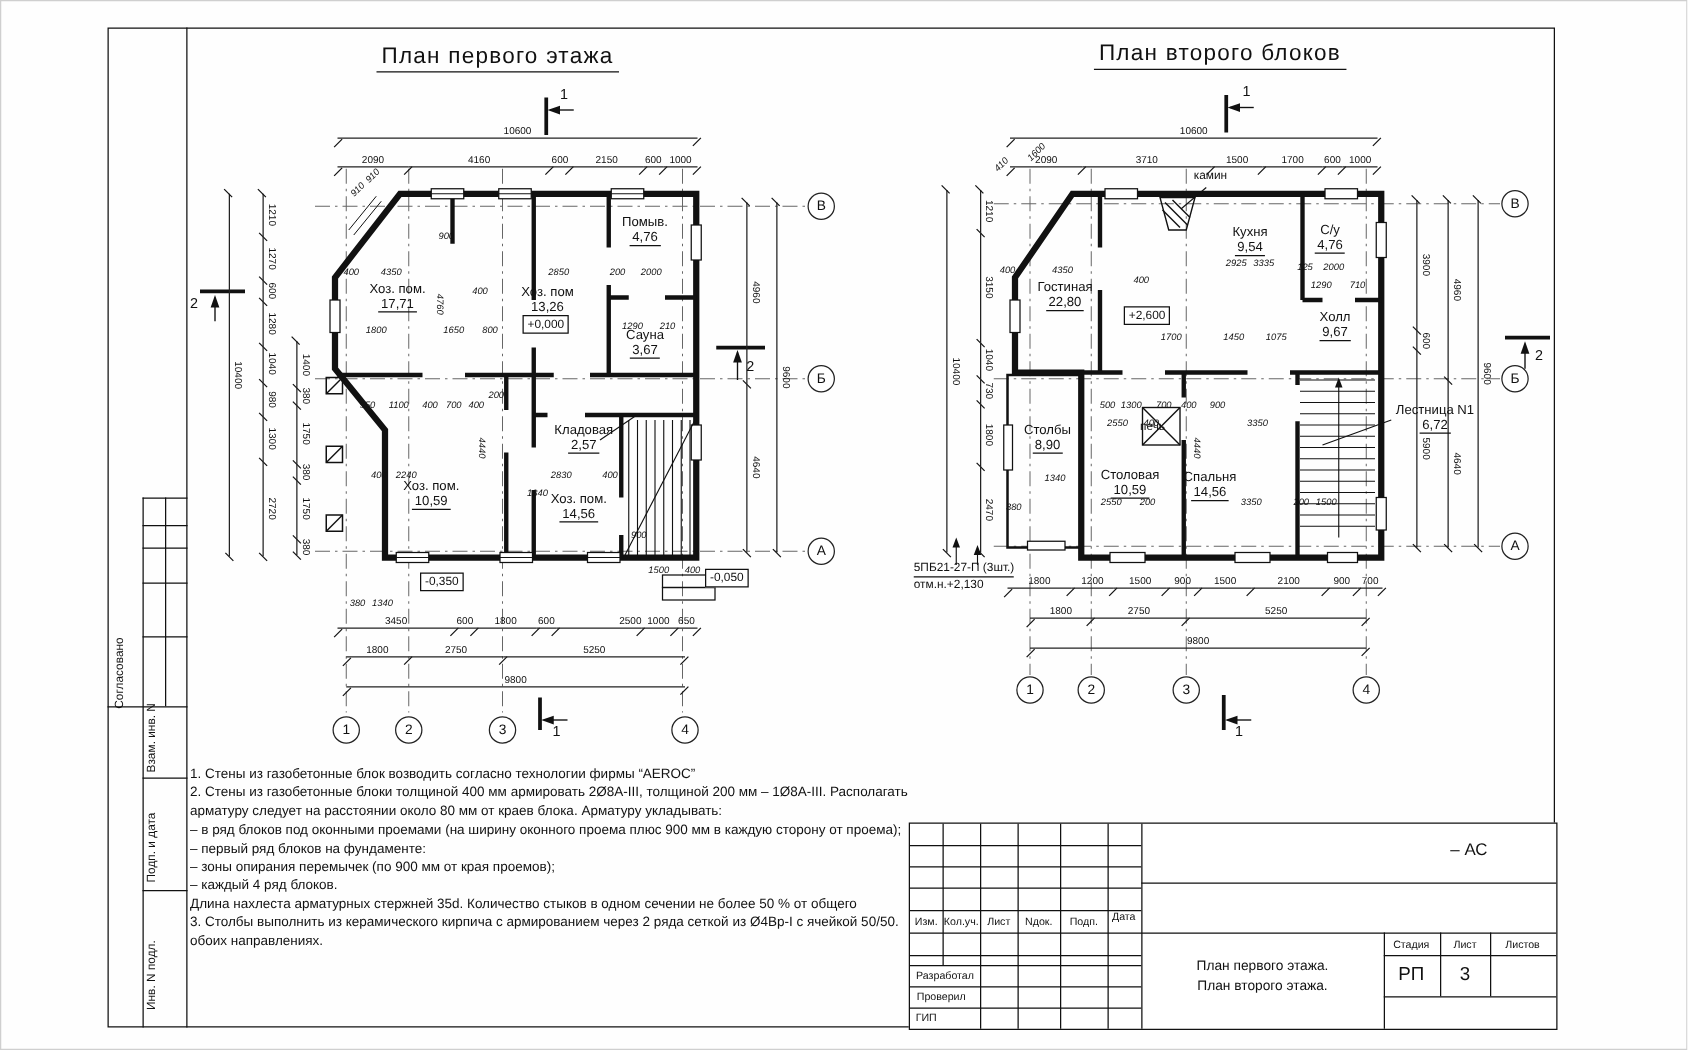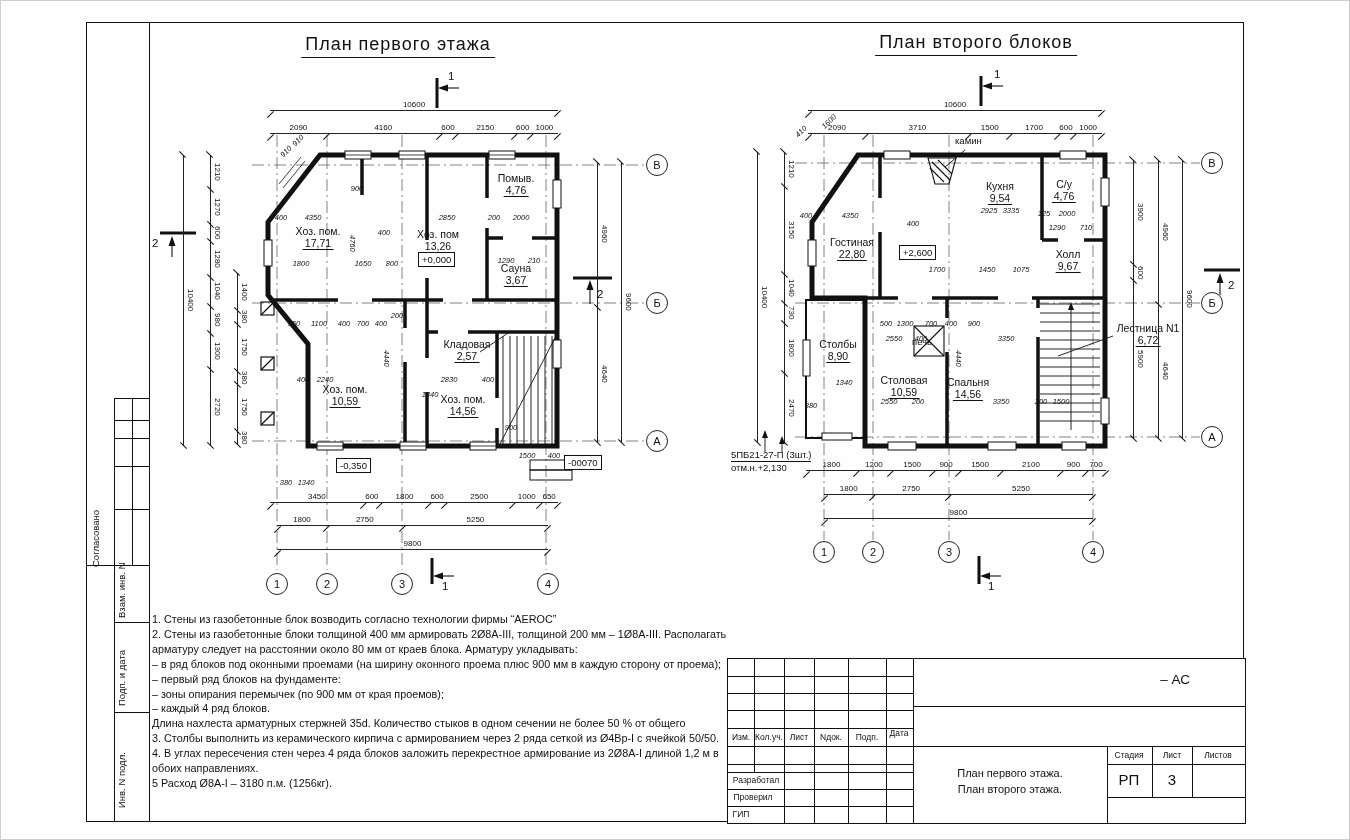--- a/index.html
+++ b/index.html
@@ -273,21 +273,21 @@
     <span class="seg" style="flex-grow: 600;">600</span>
     <span class="seg" style="flex-grow: 2150;">2150</span>
     <span class="seg" style="flex-grow: 600;">600</span>
     <span class="seg" style="flex-grow: 1000;">1000</span>
   </div>
 <div class="dimrow" style="left:270px;top:492px;width:288px">
     <span class="seg" style="flex-grow: 3450;">3450</span>
     <span class="seg" style="flex-grow: 600;">600</span>
     <span class="seg" style="flex-grow: 1800;">1800</span>
     <span class="seg" style="flex-grow: 600;">600</span>
-    <span class="seg" style="flex-grow: 2500;">2500</span>
+    <span class="seg" style="flex-grow: 2500; text-align: right;">2500</span>
     <span class="seg" style="flex-grow: 1000;">1000</span>
     <span class="seg" style="flex-grow: 650;">650</span>
   </div>
 <div class="dimrow" style="left:277px;top:515px;width:271px">
     <span class="seg" style="flex-grow: 1800;">1800</span>
     <span class="seg" style="flex-grow: 2750;">2750</span>
     <span class="seg" style="flex-grow: 5250;">5250</span>
   </div>
 <div class="dimrow" style="left:277px;top:539px;width:271px">
     <span class="seg" style="flex-grow: 9800;">9800</span>
@@ -324,21 +324,21 @@
 <div class="room" style="left:318px;top:225px"><span>Хоз. пом.</span><br><span class="ar">17,71</span></div>
 <div class="room" style="left:438px;top:228px"><span>Хоз. пом</span><br><span class="ar">13,26</span></div>
 <div class="room" style="left:516px;top:172px"><span>Помыв.</span><br><span class="ar">4,76</span></div>
 <div class="room" style="left:516px;top:262px"><span>Сауна</span><br><span class="ar">3,67</span></div>
 <div class="room" style="left:467px;top:338px"><span>Кладовая</span><br><span class="ar">2,57</span></div>
 <div class="room" style="left:345px;top:383px"><span>Хоз. пом.</span><br><span class="ar">10,59</span></div>
 <div class="room" style="left:463px;top:393px"><span>Хоз. пом.</span><br><span class="ar">14,56</span></div>
 
 <div class="elev" style="left:418px;top:252px">+0,000</div>
 <div class="elev" style="left:336px;top:458px">-0,350</div>
-<div class="elev" style="left:564px;top:455px">-00070</div>
+<div class="elev" style="left:564px;top:455px">-0,050</div>
 
 <div class="axc" style="left:266px;top:573px">1</div>
 <div class="axc" style="left:316px;top:573px">2</div>
 <div class="axc" style="left:391px;top:573px">3</div>
 <div class="axc" style="left:537px;top:573px">4</div>
 <div class="axc" style="left:646px;top:154px">В</div>
 <div class="axc" style="left:646px;top:292px">Б</div>
 <div class="axc" style="left:646px;top:430px">А</div>
 
 <span class="secnum" style="left:448px;top:70px">1</span>
@@ -427,21 +427,21 @@
     <span class="seg" style="flex-grow: 5900;">5900</span>
   </div>
 <div class="dimcol" style="left:1158px;top:160px;height:278px">
     <span class="seg" style="flex-grow: 4960;">4960</span>
     <span class="seg" style="flex-grow: 4640;">4640</span>
   </div>
 <div class="dimcol" style="left:1182px;top:160px;height:278px">
     <span class="seg" style="flex-grow: 9600;">9600</span>
   </div>
 
-<div class="room" style="left:852px;top:236px"><span>Гостиная</span><br><span class="ar">22,80</span></div>
+<div class="room" style="left:852px;top:224px"><span>Гостиная</span><br><span class="ar">22,80</span></div>
 <div class="room" style="left:1000px;top:180px"><span>Кухня</span><br><span class="ar">9,54</span></div>
 <div class="room" style="left:1064px;top:178px"><span>С/у</span><br><span class="ar">4,76</span></div>
 <div class="room" style="left:1068px;top:248px"><span>Холл</span><br><span class="ar">9,67</span></div>
 <div class="room" style="left:838px;top:338px"><span>Столбы</span><br><span class="ar">8,90</span></div>
 <div class="room" style="left:904px;top:374px"><span>Столовая</span><br><span class="ar">10,59</span></div>
 <div class="room" style="left:968px;top:376px"><span>Спальня</span><br><span class="ar">14,56</span></div>
 <div class="room" style="left:1148px;top:322px"><span>Лестница N1</span><br><span class="ar">6,72</span></div>
 
 <span class="lbl" style="left:955px;top:135px">камин</span>
 <span class="lbl" style="left:912px;top:336px">печь</span>
@@ -496,23 +496,21 @@
 <div class="notes">
     <div class="nline">1. Стены из газобетонные блок возводить согласно технологии фирмы “AEROC”</div>
     <div class="nline">2. Стены из газобетонные блоки толщиной 400 мм армировать 2Ø8А-III, толщиной 200 мм – 1Ø8А-III. Располагать</div>
     <div class="nline">арматуру следует на расстоянии около 80 мм от краев блока. Арматуру укладывать:</div>
     <div class="nline">– в ряд блоков под оконными проемами (на ширину оконного проема плюс 900 мм в каждую сторону от проема);</div>
     <div class="nline">– первый ряд блоков на фундаменте:</div>
     <div class="nline">– зоны опирания перемычек (по 900 мм от края проемов);</div>
     <div class="nline">– каждый 4 ряд блоков.</div>
     <div class="nline">Длина нахлеста арматурных стержней 35d. Количество стыков в одном сечении не более 50 % от общего</div>
     <div class="nline">3. Столбы выполнить из керамического кирпича с армированием  через 2 ряда сеткой из Ø4Вр-I с ячейкой 50/50.</div>
-    <div class="nline">4. В углах пересечения стен  через 4 ряда блоков заложить перекрестное армирование из 2Ø8А-I длиной 1,2 м в</div>
     <div class="nline">обоих направлениях.</div>
-    <div class="nline">5 Расход Ø8А-I – 3180 п.м. (1256кг).</div>
   </div>
 
 <div class="tb">
 
   <div class="hl" style="left:0;top:17px;width:185px"></div>
   <div class="hl" style="left:0;top:34px;width:185px"></div>
   <div class="hl" style="left:0;top:51px;width:185px"></div>
   <div class="hl" style="left:0;top:69px;width:185px"></div>
   <div class="hl" style="left:0;top:87px;width:517px"></div>
   <div class="hl" style="left:0;top:105px;width:185px"></div>

